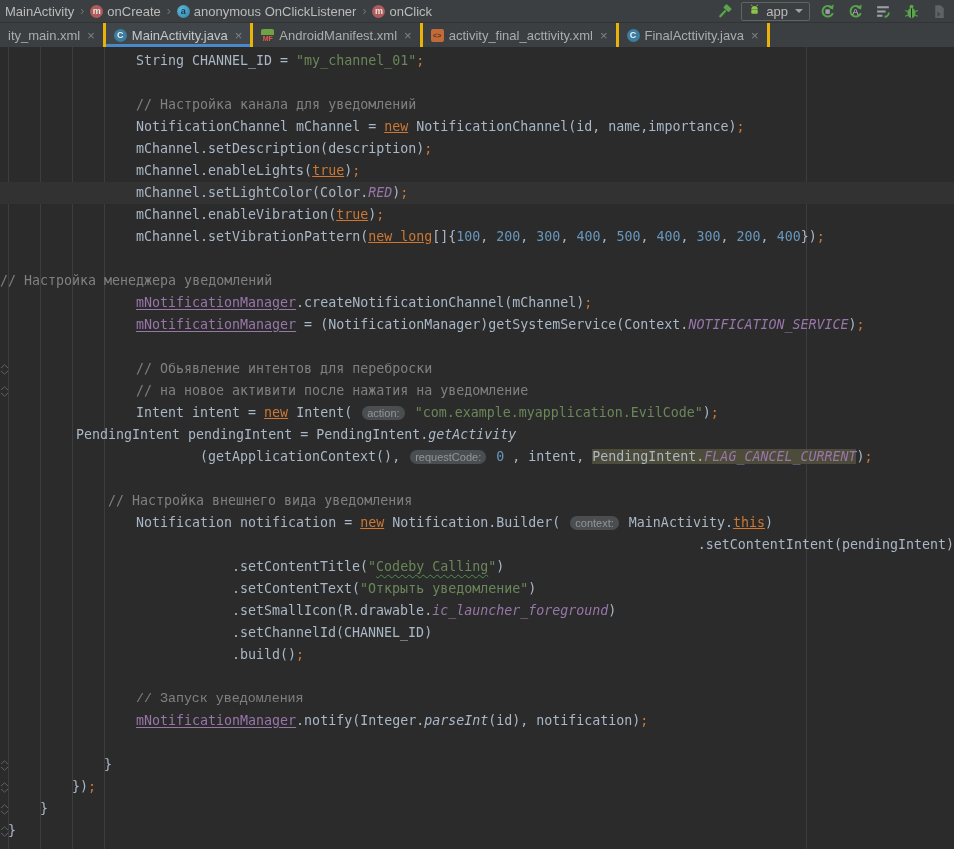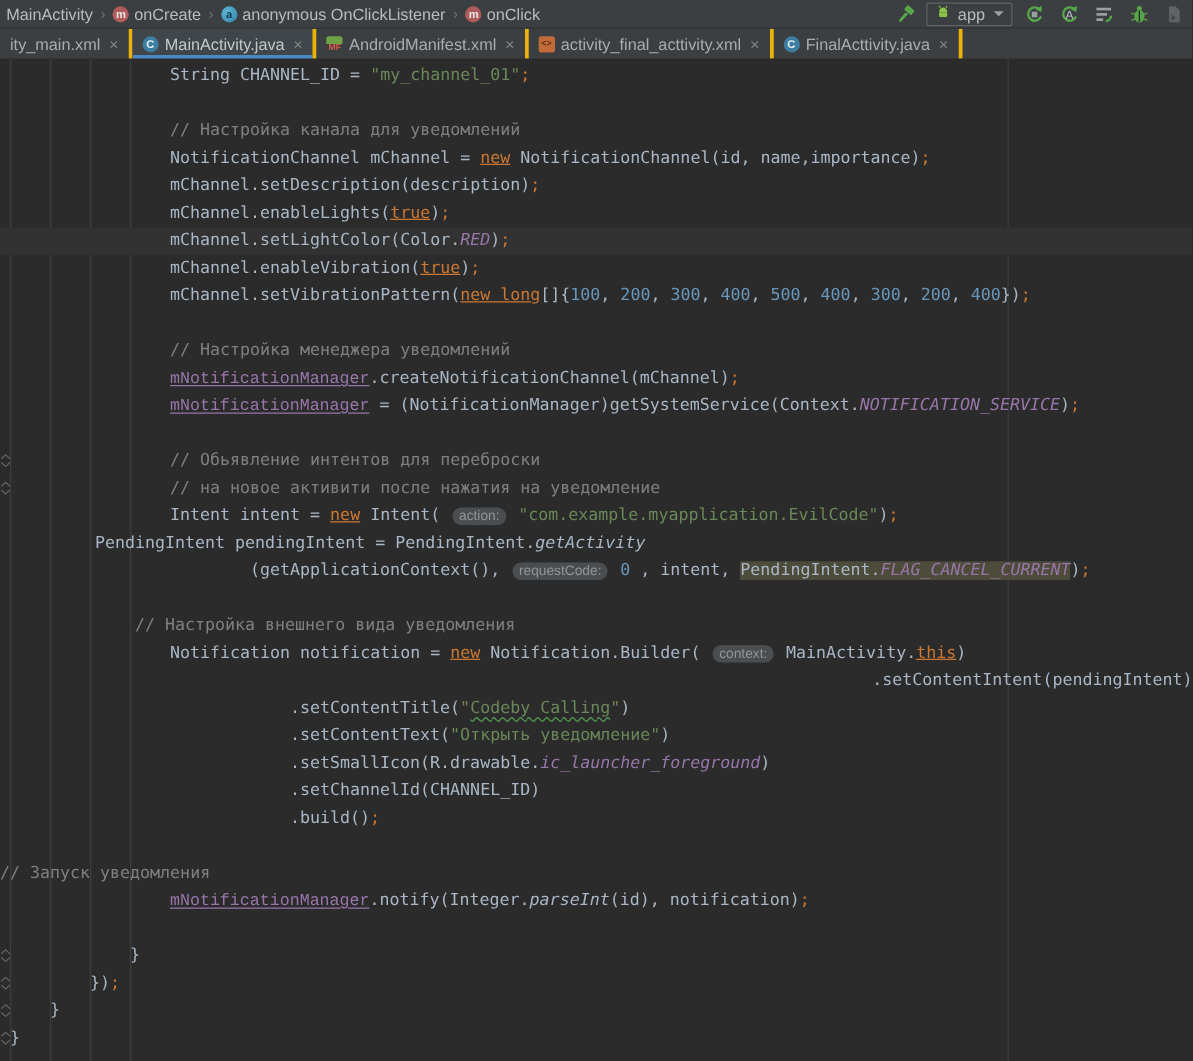--- a/index.html
+++ b/index.html
@@ -45,21 +45,21 @@
   .code-line { position:relative; height:22px; line-height:22px; white-space:pre; color:var(--fg); z-index:1; }
   .code-line.hl { background:var(--caret-row); }
   .tok { white-space:pre; }
   .tok-def  { color:var(--fg); }
   .tok-kw   { color:var(--keyword);text-decoration:underline; }
   .tok-str  { color:var(--string); }
   .tok-str-wavy { color:var(--string); text-decoration:underline wavy #4F8F4F 1px; text-underline-offset:3px; }
   .tok-com  { color:var(--comment); }
   .tok-num  { color:var(--number); }
   .tok-semi { color:var(--keyword); }
-  .tok-field{ color:var(--member); text-decoration:underline; text-underline-offset:2px;font-family:Liberation Mono, monospace; }
+  .tok-field{ color:var(--member); text-decoration:underline; text-underline-offset:2px; }
   .tok-const{ color:var(--member); font-style:italic; }
   .tok-static{ color:var(--fg); font-style:italic; }
   .tok-def-sel { color:var(--fg); background:var(--sel-bg); }
   .tok-const-sel { color:var(--member); font-style:italic; background:var(--sel-bg); }
   .tok-hint { font-family:"Liberation Sans", sans-serif; font-size:11px; background:#4B4E50; color:#929598;
               border-radius:8px; padding:1px 5px; margin:0 2px; }
 </style>
 </head>
 <body>
 
@@ -203,40 +203,40 @@
       <div class="code-line" style="padding-left: 136px;"><span class="tok tok-def">String CHANNEL_ID = </span><span class="tok tok-str">"my_channel_01"</span><span class="tok tok-semi">;</span></div>
       <div class="code-line" style="padding-left: 136px;"></div>
       <div class="code-line" style="padding-left: 136px;"><span class="tok tok-com">// Настройка канала для уведомлений</span></div>
       <div class="code-line" style="padding-left: 136px;"><span class="tok tok-def">NotificationChannel mChannel = </span><span class="tok tok-kw">new</span><span class="tok tok-def"> NotificationChannel(id, name,importance)</span><span class="tok tok-semi">;</span></div>
       <div class="code-line" style="padding-left: 136px;"><span class="tok tok-def">mChannel.setDescription(description)</span><span class="tok tok-semi">;</span></div>
       <div class="code-line" style="padding-left: 136px;"><span class="tok tok-def">mChannel.enableLights(</span><span class="tok tok-kw">true</span><span class="tok tok-def">)</span><span class="tok tok-semi">;</span></div>
       <div class="code-line hl" style="padding-left: 136px;"><span class="tok tok-def">mChannel.setLightColor(Color.</span><span class="tok tok-const">RED</span><span class="tok tok-def">)</span><span class="tok tok-semi">;</span></div>
       <div class="code-line" style="padding-left: 136px;"><span class="tok tok-def">mChannel.enableVibration(</span><span class="tok tok-kw">true</span><span class="tok tok-def">)</span><span class="tok tok-semi">;</span></div>
       <div class="code-line" style="padding-left: 136px;"><span class="tok tok-def">mChannel.setVibrationPattern(</span><span class="tok tok-kw">new long</span><span class="tok tok-def">[]{</span><span class="tok tok-num">100</span><span class="tok tok-def">, </span><span class="tok tok-num">200</span><span class="tok tok-def">, </span><span class="tok tok-num">300</span><span class="tok tok-def">, </span><span class="tok tok-num">400</span><span class="tok tok-def">, </span><span class="tok tok-num">500</span><span class="tok tok-def">, </span><span class="tok tok-num">400</span><span class="tok tok-def">, </span><span class="tok tok-num">300</span><span class="tok tok-def">, </span><span class="tok tok-num">200</span><span class="tok tok-def">, </span><span class="tok tok-num">400</span><span class="tok tok-def">})</span><span class="tok tok-semi">;</span></div>
       <div class="code-line" style="padding-left: 136px;"></div>
-      <div class="code-line" style="padding-left: 136px;"><span class="tok tok-com">// Настройка менеджера уведомлений</span></div>
+      <div class="code-line" style=""><span class="tok tok-com">// Настройка менеджера уведомлений</span></div>
       <div class="code-line" style="padding-left: 136px;"><span class="tok tok-field">mNotificationManager</span><span class="tok tok-def">.createNotificationChannel(mChannel)</span><span class="tok tok-semi">;</span></div>
       <div class="code-line" style="padding-left: 136px;"><span class="tok tok-field">mNotificationManager</span><span class="tok tok-def"> = (NotificationManager)getSystemService(Context.</span><span class="tok tok-const">NOTIFICATION_SERVICE</span><span class="tok tok-def">)</span><span class="tok tok-semi">;</span></div>
       <div class="code-line" style="padding-left: 136px;"></div>
       <div class="code-line" style="padding-left: 136px;"><span class="tok tok-com">// Обьявление интентов для переброски</span></div>
       <div class="code-line" style="padding-left: 136px;"><span class="tok tok-com">// на новое активити после нажатия на уведомление</span></div>
       <div class="code-line" style="padding-left: 136px;"><span class="tok tok-def">Intent intent = </span><span class="tok tok-kw">new</span><span class="tok tok-def"> Intent( </span><span class="tok tok-hint">action:</span><span class="tok tok-def"> </span><span class="tok tok-str">"com.example.myapplication.EvilCode"</span><span class="tok tok-def">)</span><span class="tok tok-semi">;</span></div>
       <div class="code-line" style="padding-left: 76px;"><span class="tok tok-def">PendingIntent pendingIntent = PendingIntent.</span><span class="tok tok-static">getActivity</span></div>
       <div class="code-line" style="padding-left: 200px;"><span class="tok tok-def">(getApplicationContext(), </span><span class="tok tok-hint">requestCode:</span><span class="tok tok-def"> </span><span class="tok tok-num">0</span><span class="tok tok-def"> , intent, </span><span class="tok tok-def-sel">PendingIntent.</span><span class="tok tok-const-sel">FLAG_CANCEL_CURRENT</span><span class="tok tok-def">)</span><span class="tok tok-semi">;</span></div>
       <div class="code-line" style="padding-left: 136px;"></div>
       <div class="code-line" style="padding-left: 108px;"><span class="tok tok-com">// Настройка внешнего вида уведомления</span></div>
       <div class="code-line" style="padding-left: 136px;"><span class="tok tok-def">Notification notification = </span><span class="tok tok-kw">new</span><span class="tok tok-def"> Notification.Builder( </span><span class="tok tok-hint">context:</span><span class="tok tok-def"> MainActivity.</span><span class="tok tok-kw">this</span><span class="tok tok-def">)</span></div>
       <div class="code-line" style="padding-left: 232px; text-align: right;"><span class="tok tok-def">.setContentIntent(pendingIntent)</span></div>
       <div class="code-line" style="padding-left: 232px;"><span class="tok tok-def">.setContentTitle(</span><span class="tok tok-str">"</span><span class="tok tok-str-wavy">Codeby Calling</span><span class="tok tok-str">"</span><span class="tok tok-def">)</span></div>
       <div class="code-line" style="padding-left: 232px;"><span class="tok tok-def">.setContentText(</span><span class="tok tok-str">"Открыть уведомление"</span><span class="tok tok-def">)</span></div>
       <div class="code-line" style="padding-left: 232px;"><span class="tok tok-def">.setSmallIcon(R.drawable.</span><span class="tok tok-const">ic_launcher_foreground</span><span class="tok tok-def">)</span></div>
       <div class="code-line" style="padding-left: 232px;"><span class="tok tok-def">.setChannelId(CHANNEL_ID)</span></div>
       <div class="code-line" style="padding-left: 232px;"><span class="tok tok-def">.build()</span><span class="tok tok-semi">;</span></div>
       <div class="code-line" style="padding-left: 136px;"></div>
-      <div class="code-line" style=""><span class="tok tok-com">// Запуск уведомления</span></div>
+      <div class="code-line" style="padding-left: 136px; font-family: Liberation Mono, monospace;"><span class="tok tok-com">// Запуск уведомления</span></div>
       <div class="code-line" style="padding-left: 136px;"><span class="tok tok-field">mNotificationManager</span><span class="tok tok-def">.notify(Integer.</span><span class="tok tok-static">parseInt</span><span class="tok tok-def">(id), notification)</span><span class="tok tok-semi">;</span></div>
       <div class="code-line" style="padding-left: 136px;"></div>
       <div class="code-line" style="padding-left: 104px;"><span class="tok tok-def">}</span></div>
       <div class="code-line" style="padding-left: 72px;"><span class="tok tok-def">})</span><span class="tok tok-semi">;</span></div>
       <div class="code-line" style="padding-left: 40px;"><span class="tok tok-def">}</span></div>
       <div class="code-line" style="padding-left: 8px;"><span class="tok tok-def">}</span></div>
     </div>
 
 </div>
 

